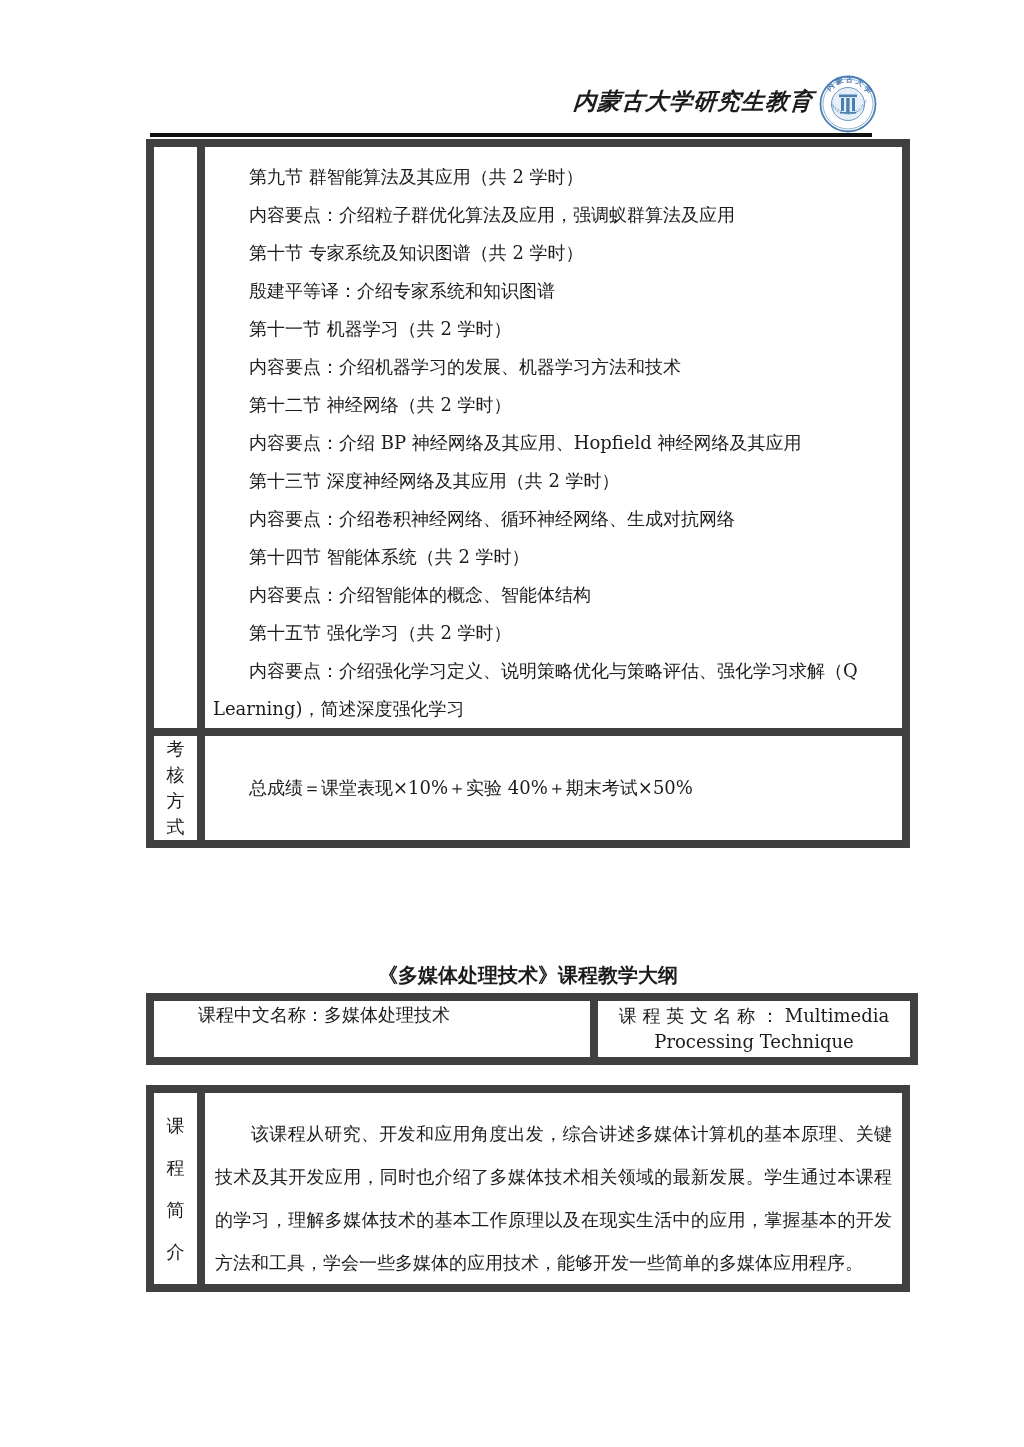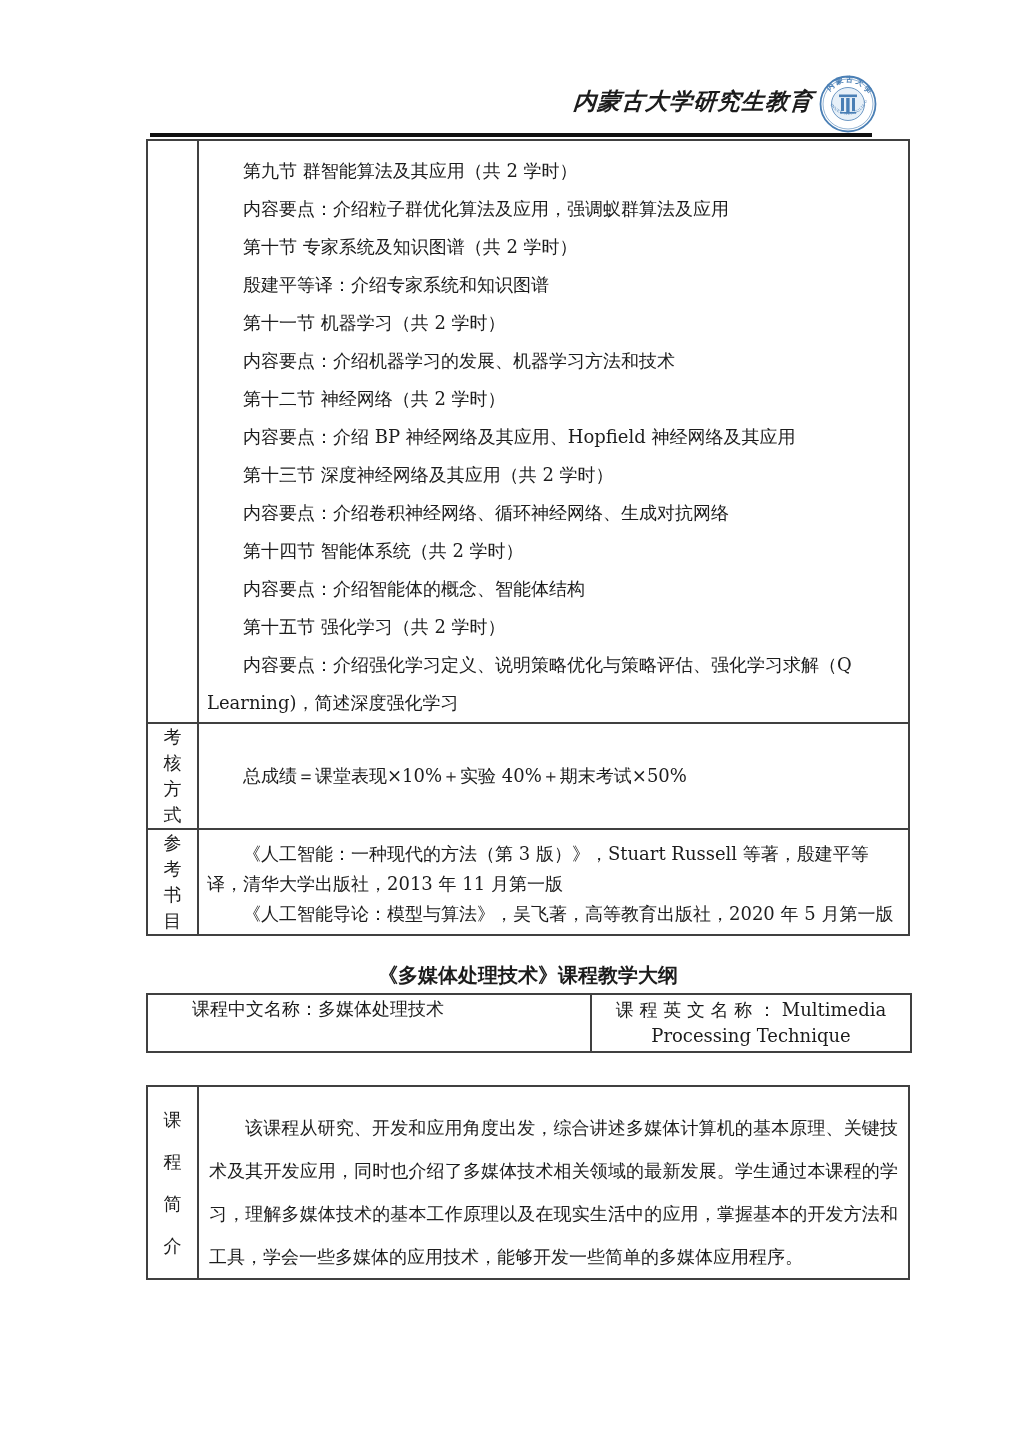--- a/index.html
+++ b/index.html
@@ -11,21 +11,21 @@
   .hdr { position:absolute; top:72px; left:146px; width:764px; height:64px;
          display:flex; justify-content:flex-end; align-items:center; }
   .hdr-title { font-size:23px; font-weight:bold; letter-spacing:1px;
                font-style:italic; transform:skewX(-4deg); white-space:nowrap;
                margin-right:6px; padding-bottom:6px; }
   .hdr-logo { width:58px; height:58px; margin-right:33px; flex:0 0 auto; }
   .hdr-rule { position:absolute; top:133px; left:150px; width:722px; height:4px; background:#101010; }
 
   
   table { border-collapse:collapse; table-layout:fixed; }
-  td { border:2px solid #404040; vertical-align:middle; }
+  td { border:8px solid #404040; vertical-align:middle; }
   .t1 { position:absolute; top:139px; left:146px; width:764px; }
   .t1 col.c-label { width:51px; }
   .cell-syllabus { vertical-align:top; padding:11px 8px 0 8px; }
   .cell-syllabus p { font-size:18px; line-height:38px; text-indent:2em; margin:0; }
   .vlabel { width:1.15em; margin:0 auto; word-break:break-all; text-align:center;
             font-size:18px; line-height:26px; }
   .vlabel.wide { line-height:42px; }
   .cell-assess { padding:0 8px; }
   .cell-assess p { font-size:18px; text-indent:2em; }
   .cell-refs { vertical-align:top; padding:9px 8px 0 8px; }
@@ -105,30 +105,20 @@
           </td>
     </tr>
     <tr>
       <td style="height:106px;">
         <div class="vlabel">考核方式</div>
       </td>
       <td class="cell-assess">
         <p>总成绩＝课堂表现×10%＋实验 40%＋期末考试×50%</p>
       </td>
     </tr>
-    <tr>
-      <td style="height:104px;">
-        <div class="vlabel">参考书目</div>
-      </td>
-      <td class="cell-refs">
-
-      <p>《人工智能：一种现代的方法（第 3 版）》，Stuart Russell 等著，殷建平等译，清华大学出版社，2013 年 11 月第一版</p>
-            <p>《人工智能导论：模型与算法》，吴飞著，高等教育出版社，2020 年 5 月第一版</p>
-          </td>
-    </tr>
   </tbody>
     </table>
 
   <div class="t2-title">《多媒体处理技术》课程教学大纲</div>
 
   <table class="t2">
     <colgroup>
         <col style="width:220px">
         <col style="width:224px">
         <col style="width:175px">

